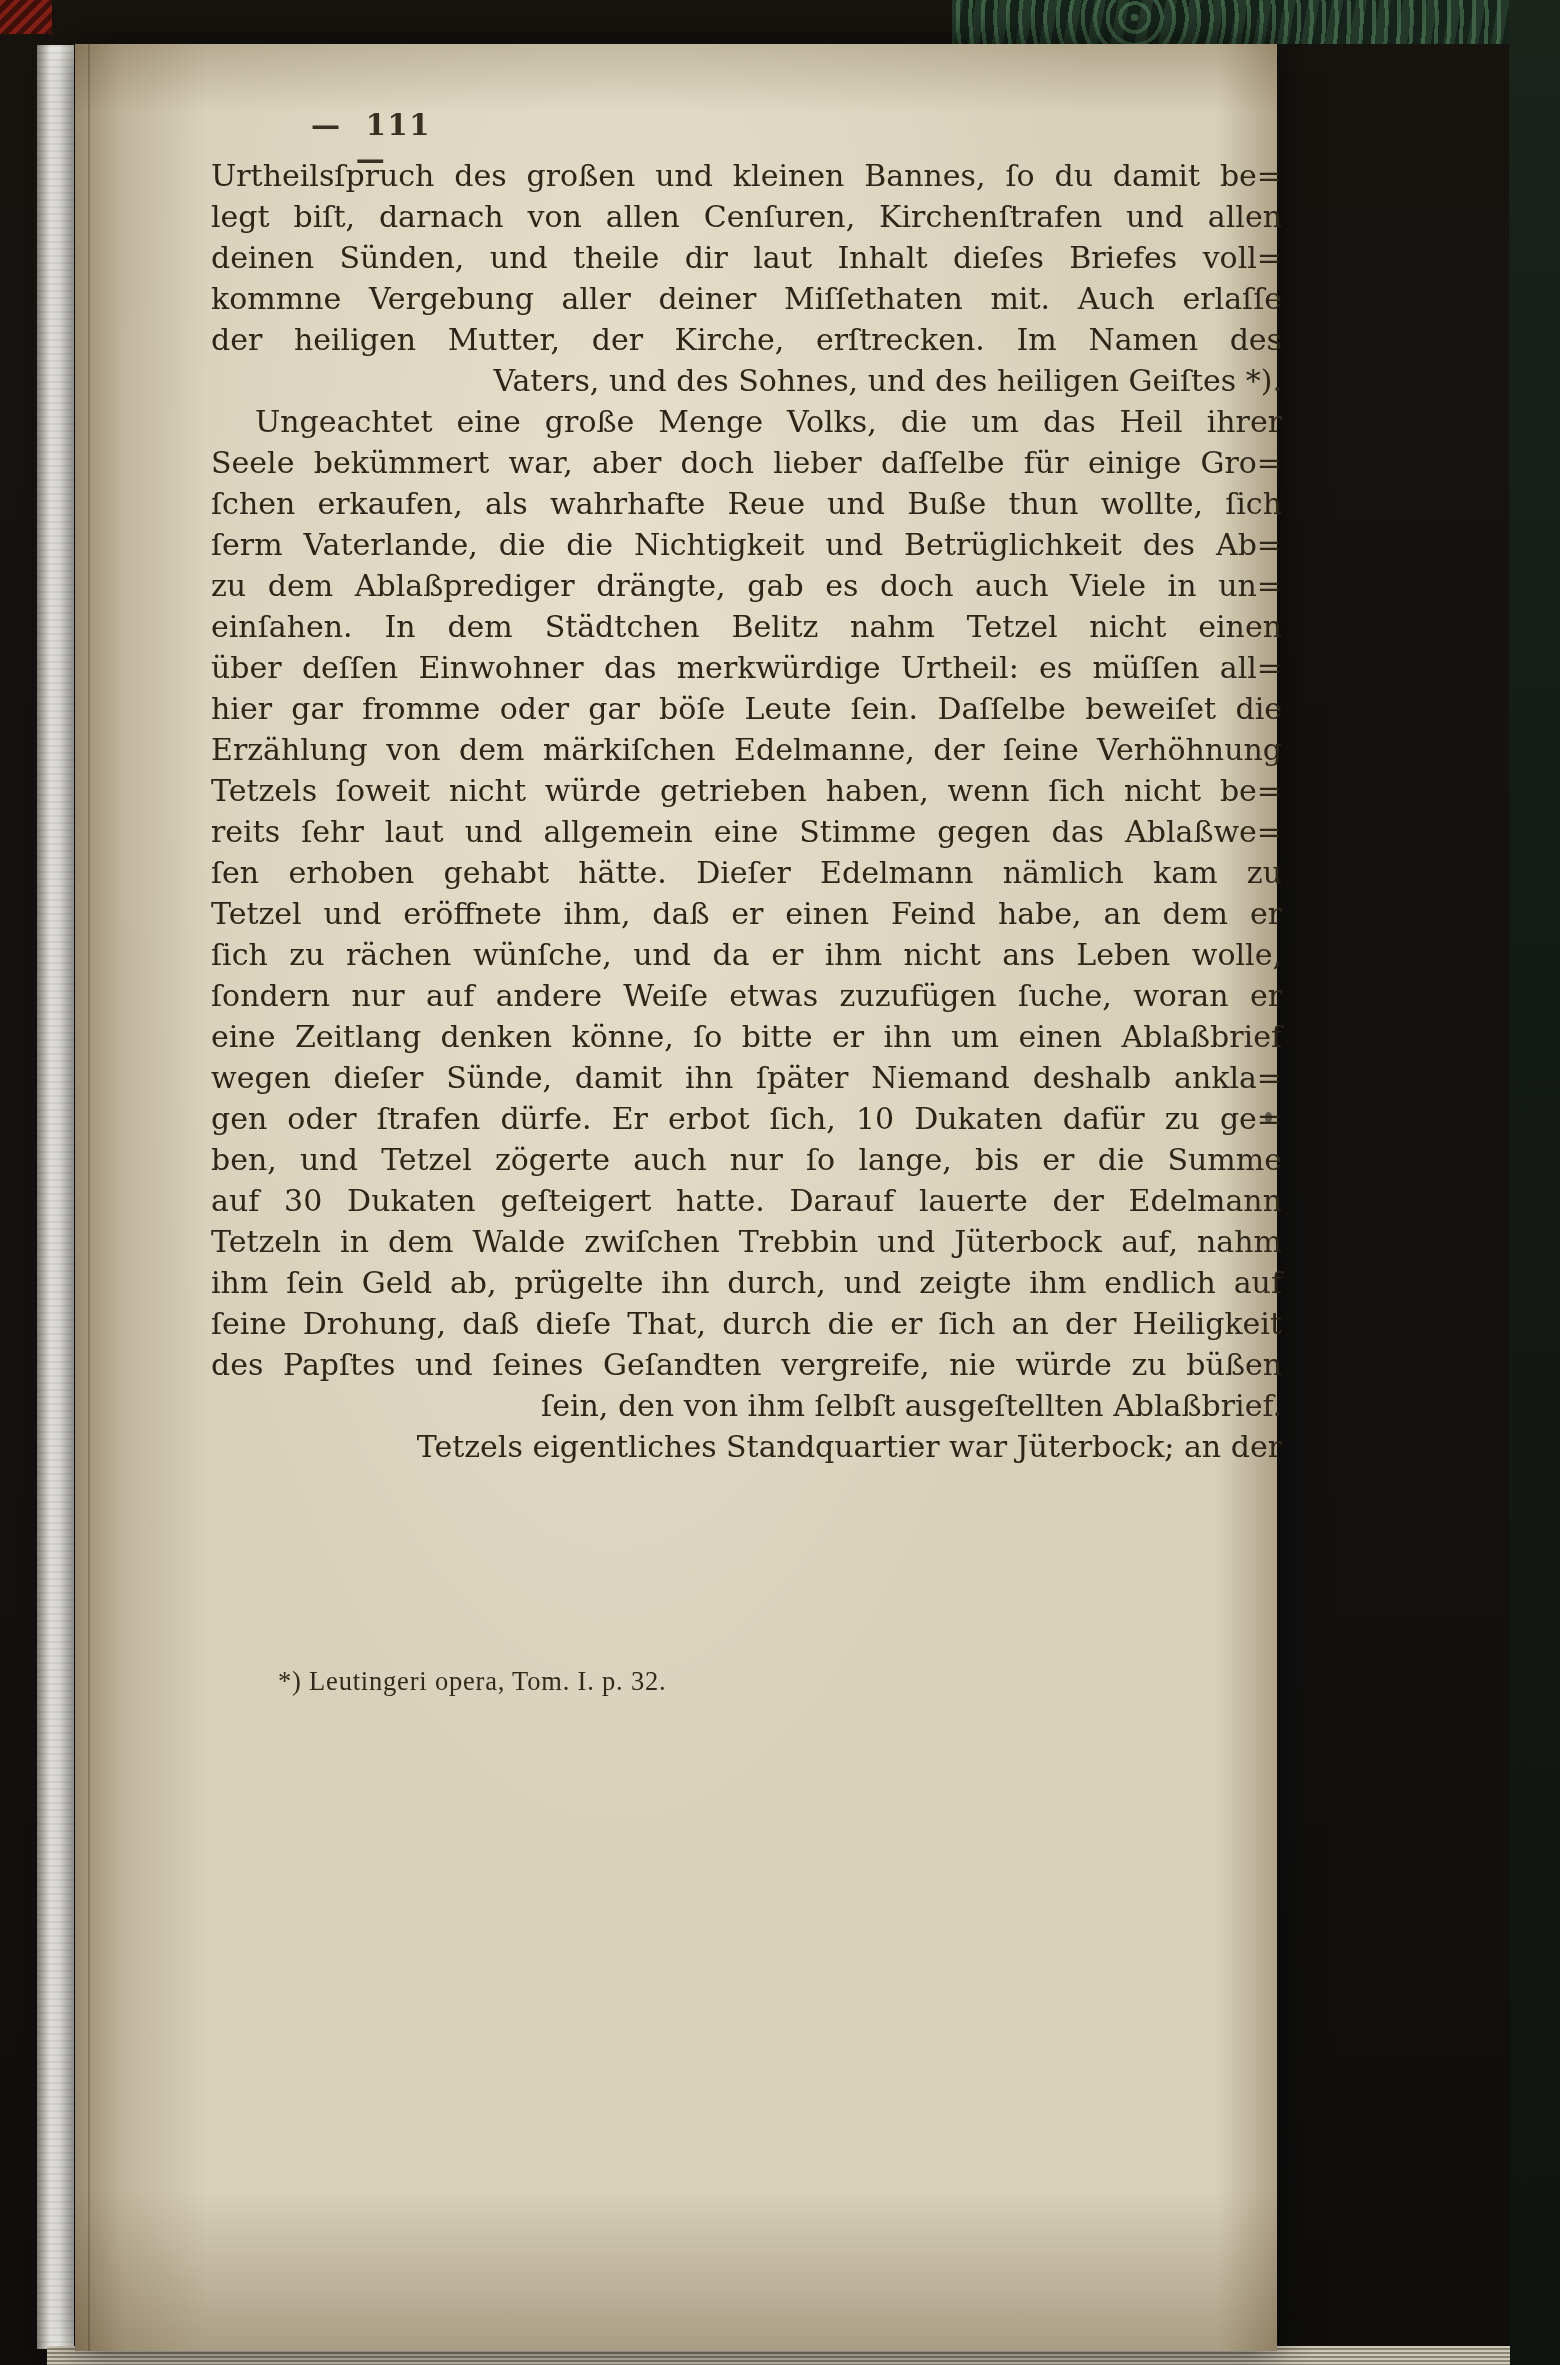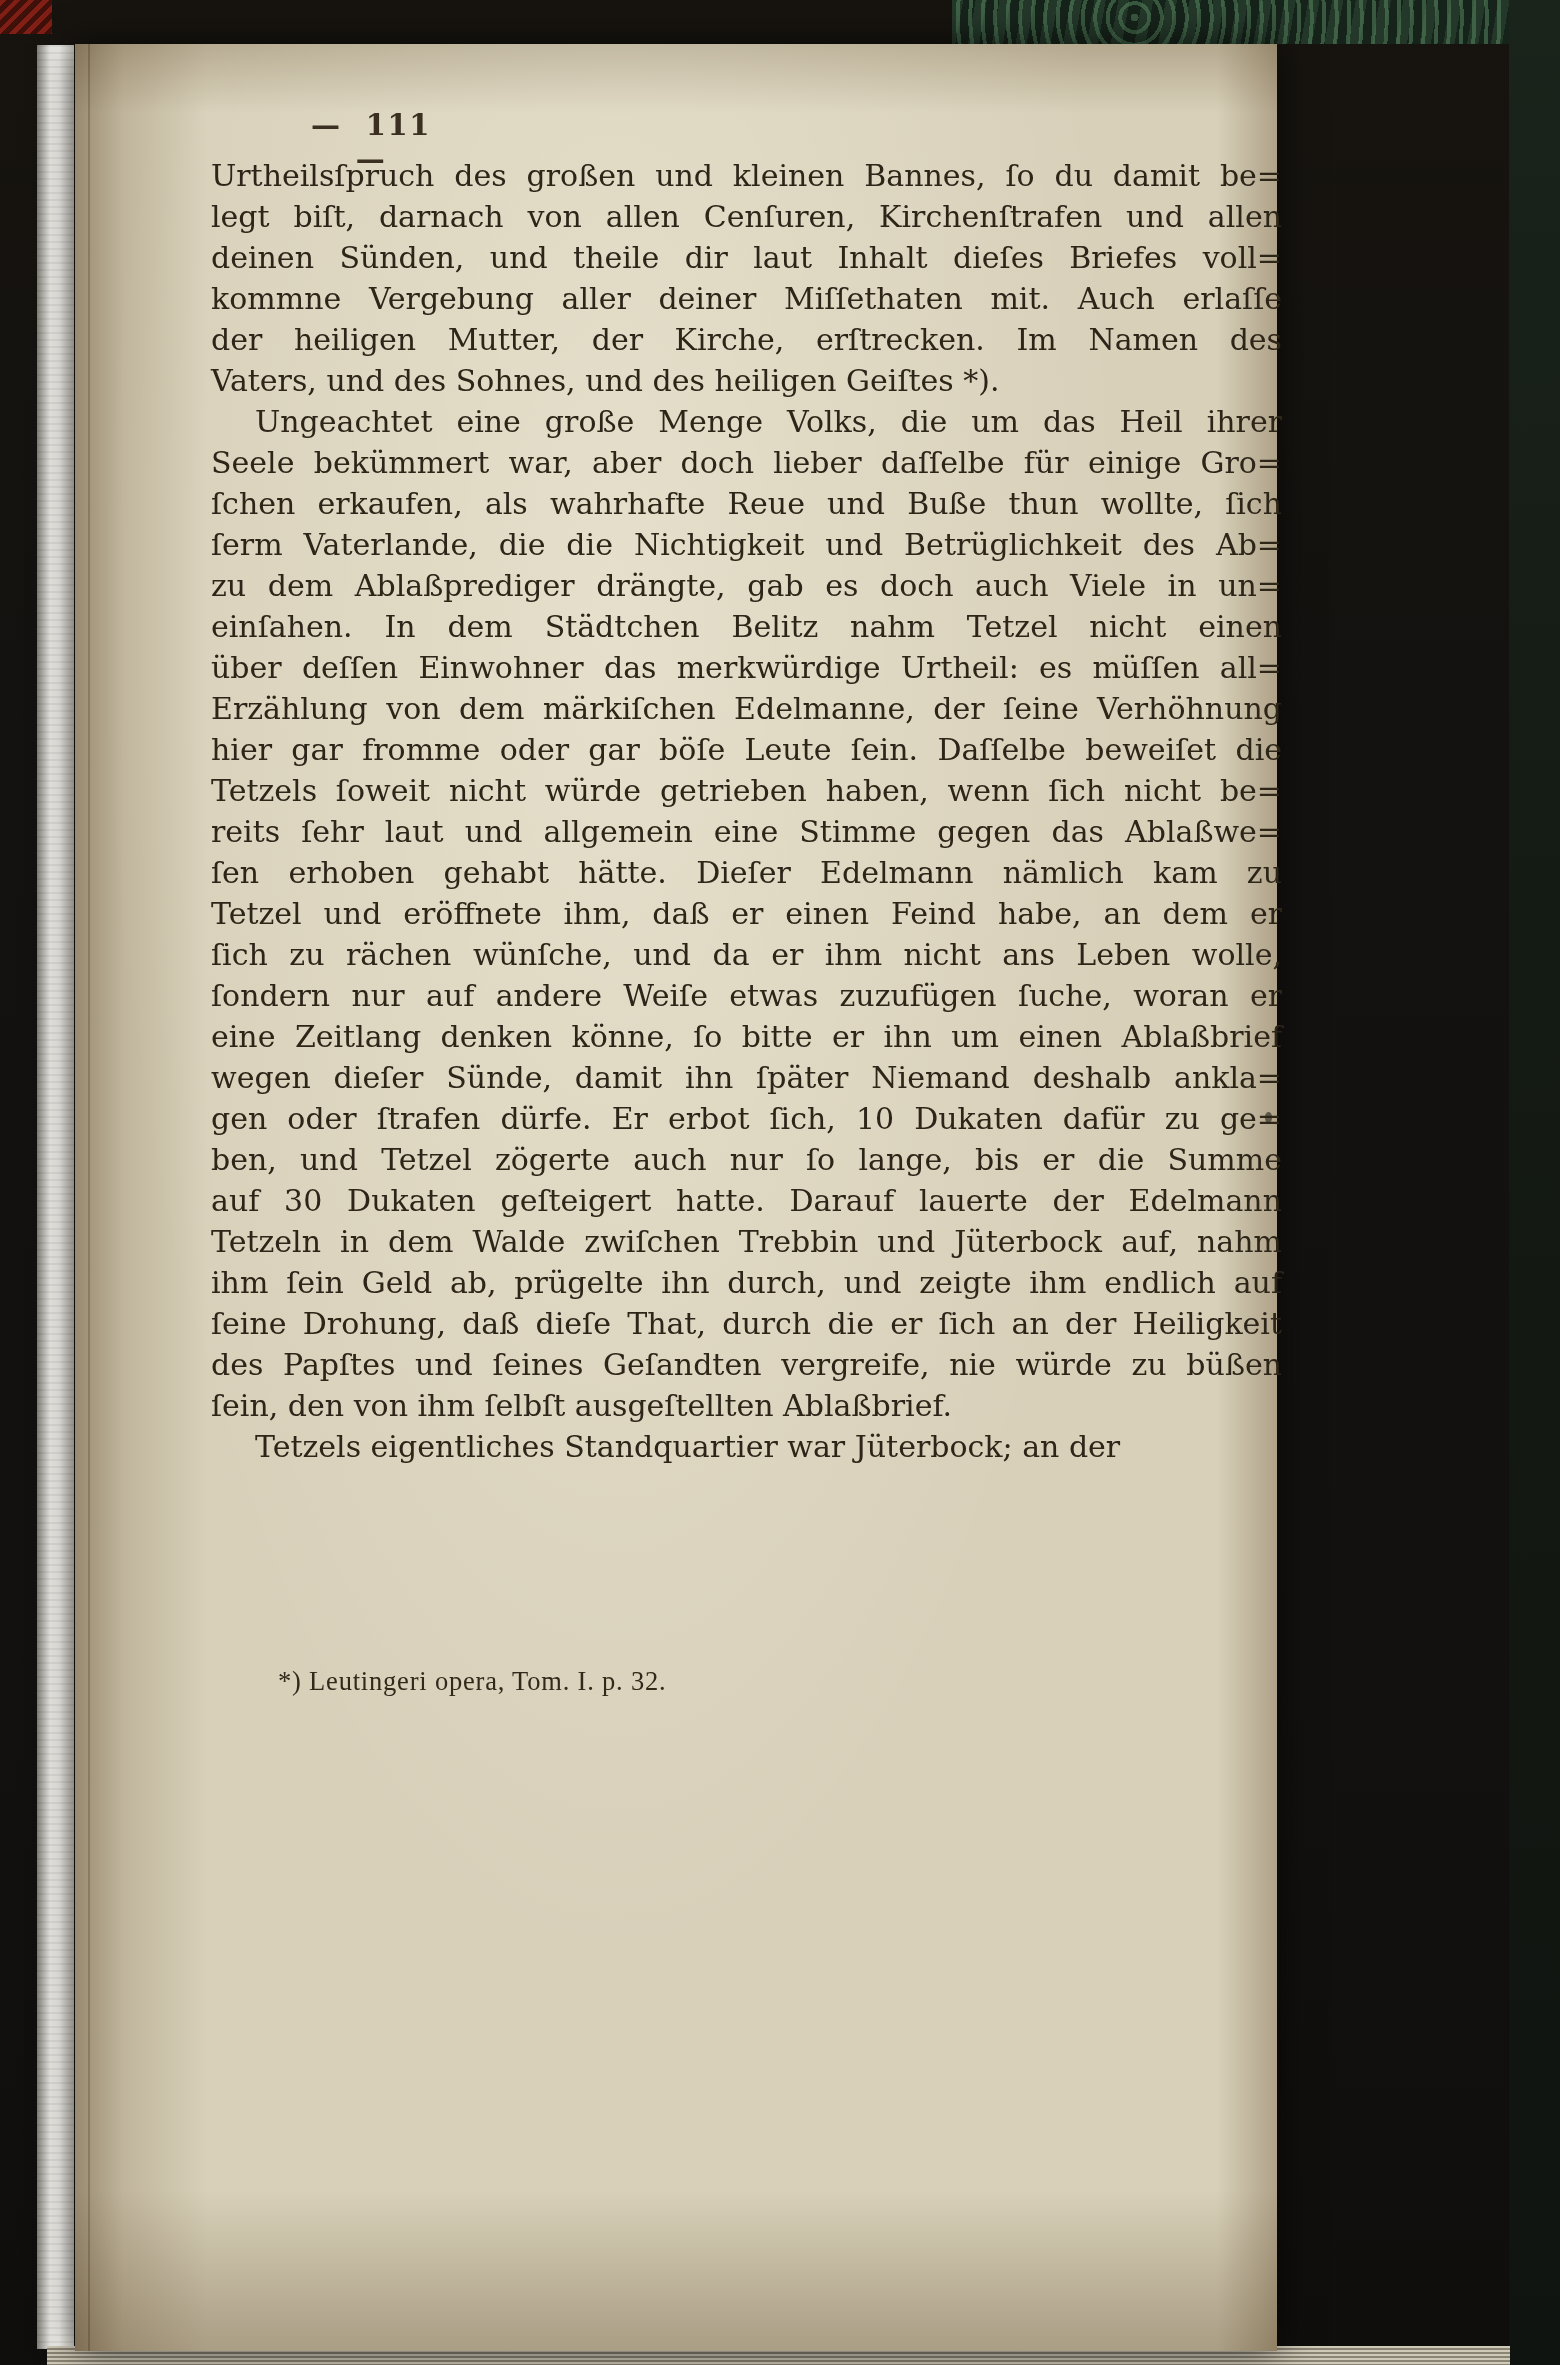--- a/index.html
+++ b/index.html
@@ -61,21 +61,21 @@
     position:absolute;top:64px;left:226px;width:140px;
     text-align:center;font-size:29px;font-weight:bold;color:#3a2f20;
     word-spacing:12.5px;letter-spacing:1.6px;
   }
   .text-block{
     position:absolute;left:136px;top:111px;width:1071px;
     font-size:30px;color:#2e2519;
   }
   .para{margin:0;}
   .line{
-    height:41px;line-height:41px;
+    height:41px;line-height:41px;text-align:right;
   }
   .line.j{
     text-align:justify;
     text-align-last:justify;
     -moz-text-align-last:justify;
   }
   .line.ind{padding-left:44px;}
   .line.ind.j{padding-left:44px;}
   .footnote{
     position:absolute;left:203px;top:1622px;
@@ -106,22 +106,22 @@
         <div class="line">Vaters, und des Sohnes, und des heiligen Geiſtes *).</div>
       </div>
       <div class="para">
         <div class="line j ind">Ungeachtet eine große Menge Volks, die um das Heil ihrer</div>
         <div class="line j">Seele bekümmert war, aber doch lieber daſſelbe für einige Gro=</div>
         <div class="line j">ſchen erkaufen, als wahrhafte Reue und Buße thun wollte, ſich</div>
         <div class="line j">ſerm Vaterlande, die die Nichtigkeit und Betrüglichkeit des Ab=</div>
         <div class="line j">zu dem Ablaßprediger drängte, gab es doch auch Viele in un=</div>
         <div class="line j">einſahen. In dem Städtchen Belitz nahm Tetzel nicht einen</div>
         <div class="line j">über deſſen Einwohner das merkwürdige Urtheil: es müſſen all=</div>
+        <div class="line j">hier gar fromme oder gar böſe Leute ſein. Daſſelbe beweiſet die</div>
         <div class="line j">Erzählung von dem märkiſchen Edelmanne, der ſeine Verhöhnung</div>
-        <div class="line j">hier gar fromme oder gar böſe Leute ſein. Daſſelbe beweiſet die</div>
         <div class="line j">Tetzels ſoweit nicht würde getrieben haben, wenn ſich nicht be=</div>
         <div class="line j">reits ſehr laut und allgemein eine Stimme gegen das Ablaßwe=</div>
         <div class="line j">ſen erhoben gehabt hätte. Dieſer Edelmann nämlich kam zu</div>
         <div class="line j">Tetzel und eröffnete ihm, daß er einen Feind habe, an dem er</div>
         <div class="line j">ſich zu rächen wünſche, und da er ihm nicht ans Leben wolle,</div>
         <div class="line j">ſondern nur auf andere Weiſe etwas zuzufügen ſuche, woran er</div>
         <div class="line j">eine Zeitlang denken könne, ſo bitte er ihn um einen Ablaßbrief</div>
         <div class="line j">wegen dieſer Sünde, damit ihn ſpäter Niemand deshalb ankla=</div>
         <div class="line j">gen oder ſtrafen dürfe. Er erbot ſich, 10 Dukaten dafür zu ge=</div>
         <div class="line j">ben, und Tetzel zögerte auch nur ſo lange, bis er die Summe</div>

